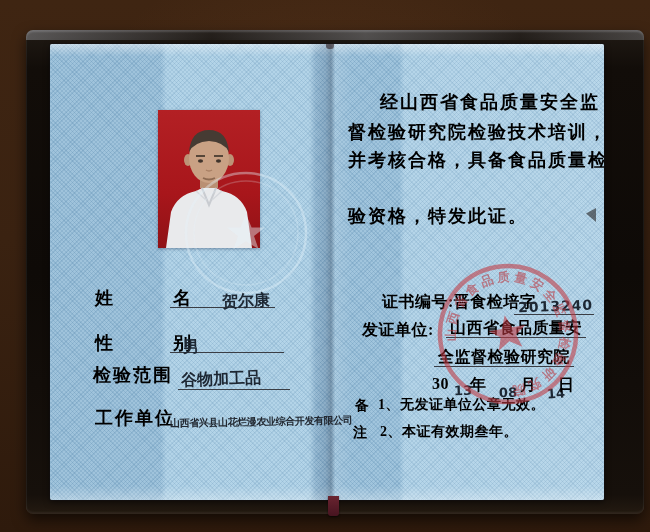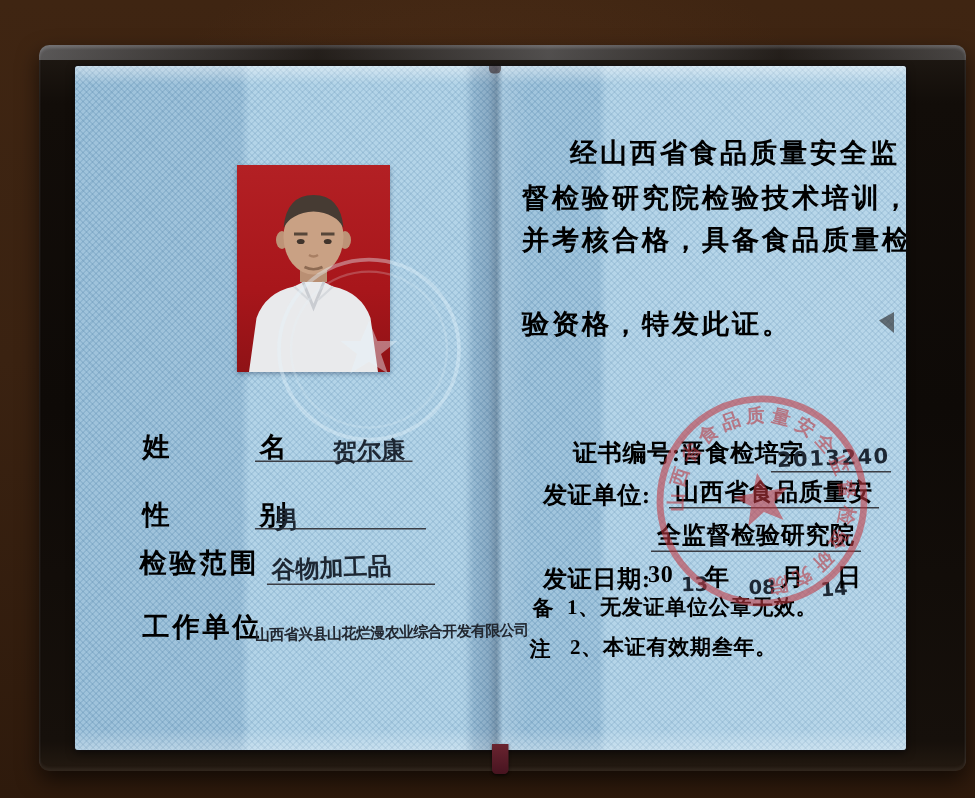--- a/index.html
+++ b/index.html
@@ -134,21 +134,20 @@
     <div class="uline" style="left:464px;top:270px;width:80px;"></div>
 
     <div class="lbl fld" style="left:396px;top:274px;">
       <span class="uval">山西省食品质量安</span>
     </div>
     <div class="lbl fld" style="left:312px;top:276px;">发证单位:</div>
     <div class="lbl fld" style="left:384px;top:303px;text-align:right;">
       <span class="uval">全监督检验研究院</span>
     </div>
 
-    <div class="lbl fld" style="left:312px;top:332px;">发证日期:</div>
     <div class="lbl fld" style="left:382px;top:331px;">30</div>
     <div class="hand" style="left:404px;top:339px;font-size:13px;">13</div>
     <div class="lbl fld" style="left:420px;top:331px;">年</div>
     <div class="hand" style="left:449px;top:341px;font-size:13px;">08</div>
     <div class="lbl fld" style="left:470px;top:331px;">月</div>
     <div class="hand" style="left:497px;top:342px;font-size:13px;transform:rotate(-4deg);">14</div>
     <div class="lbl fld" style="left:508px;top:331px;">日</div>
 
     <div class="lbl note" style="left:305px;top:353px;">备</div>
     <div class="lbl note" style="left:303px;top:380px;">注</div>

